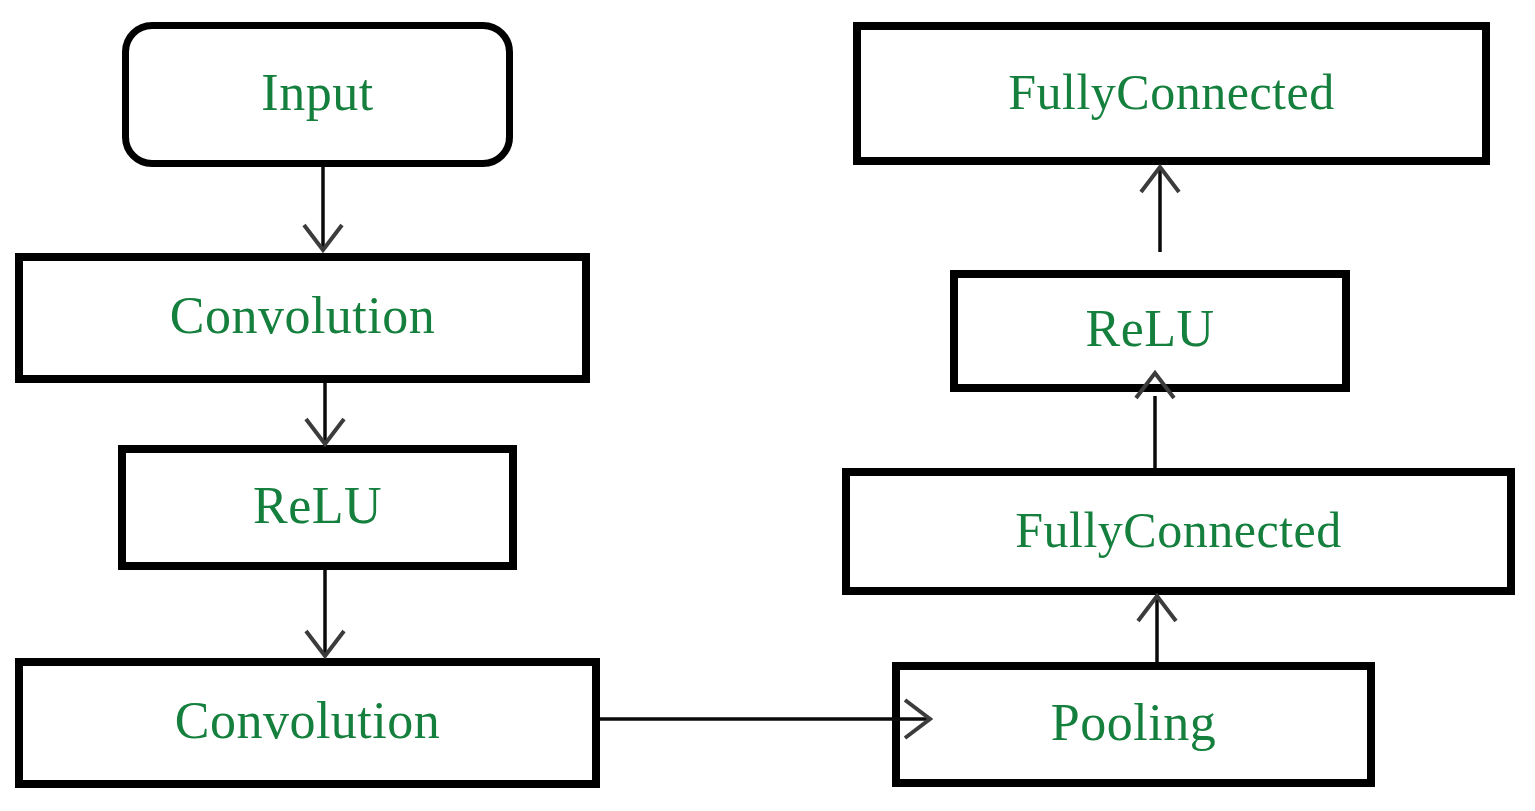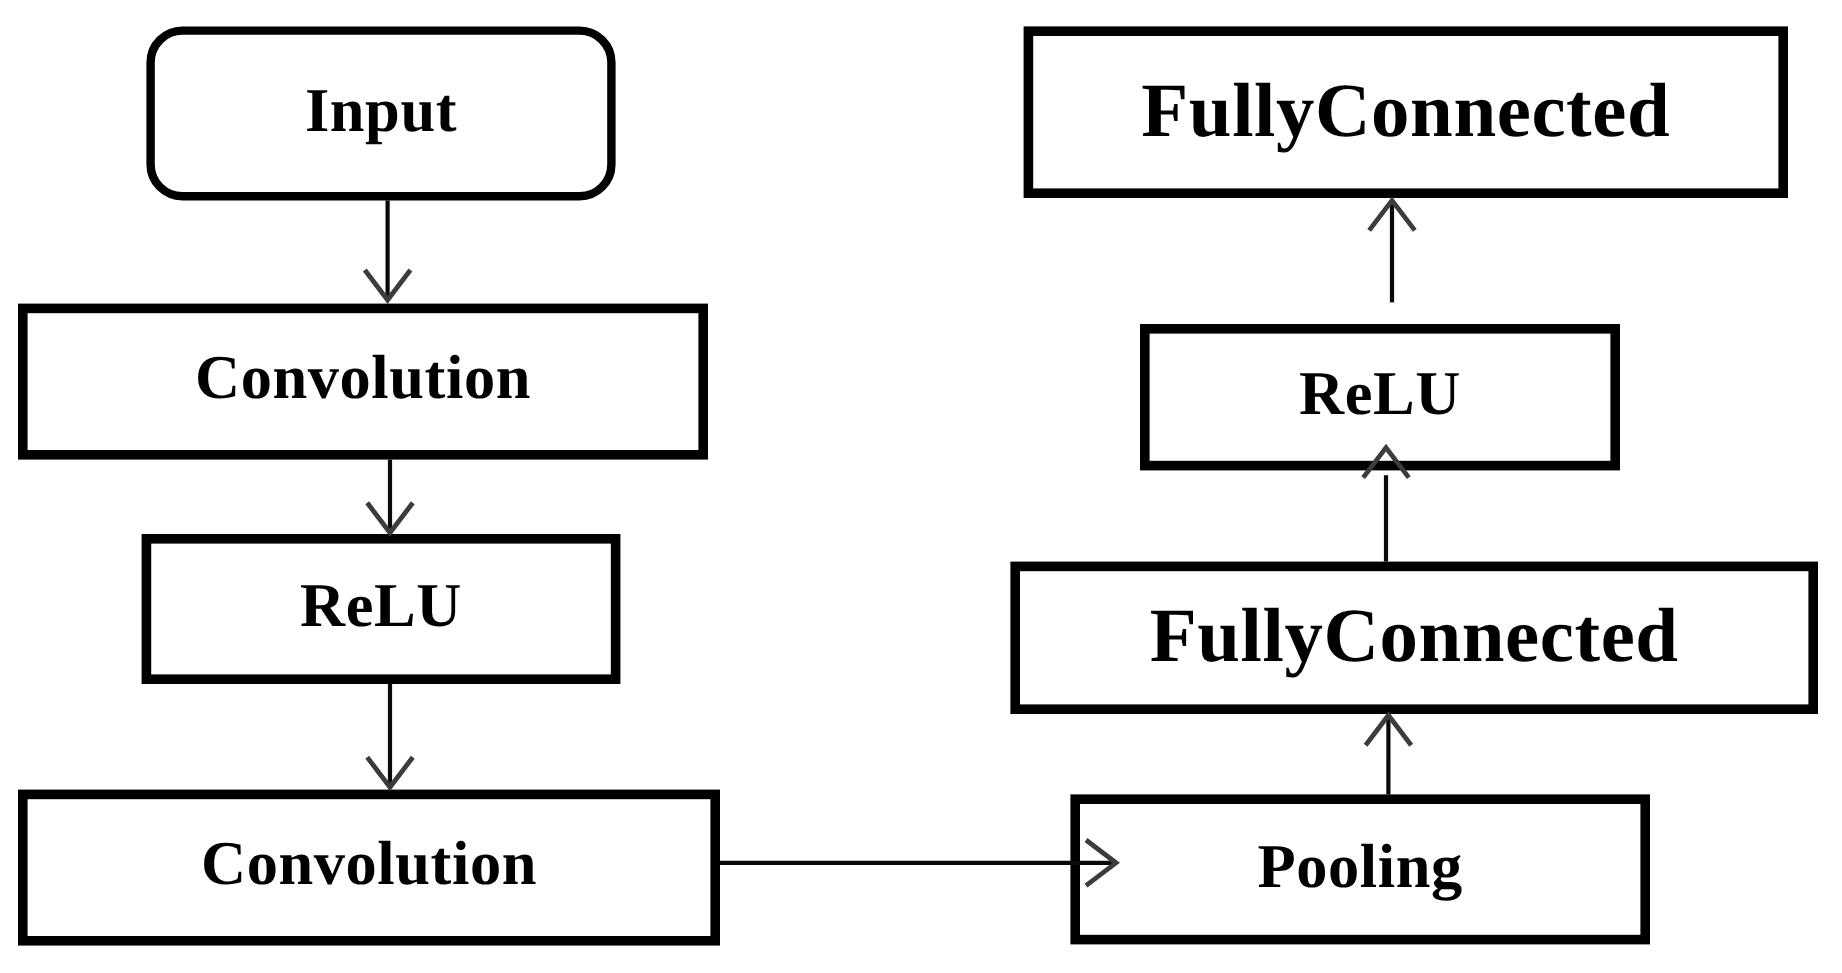--- a/index.html
+++ b/index.html
@@ -18,38 +18,37 @@
   .node {
     position: absolute;
     box-sizing: border-box;
     background: #ffffff;
     border: 8px solid #000000;
     display: flex;
     align-items: center;
     justify-content: center;
   }
   .node .label {
-    color: #000000;
+    color: #15803d;
     font-size: 52px;
     line-height: 1;
     white-space: nowrap;
     letter-spacing: 0.5px;
     transform: translateY(-2px);
-    font-weight: bold;
   }
   
   .n-input   { left: 122px; top: 22px;  width: 391px; height: 145px; border-width: 7px; border-radius: 30px; }
   .n-conv1   { left: 15px;  top: 253px; width: 575px; height: 130px; }
   .n-relu1   { left: 118px; top: 445px; width: 399px; height: 125px; }
   .n-conv2   { left: 15px;  top: 658px; width: 585px; height: 130px; }
   .n-pooling { left: 892px; top: 662px; width: 483px; height: 125px; }
   .n-fc1     { left: 842px; top: 468px; width: 673px; height: 127px; }
   .n-relu2   { left: 950px; top: 270px; width: 400px; height: 122px; }
   .n-fc2     { left: 853px; top: 22px;  width: 637px; height: 143px; }
-  .n-fc1 .label, .n-fc2 .label { font-size: 64px; }
+  .n-fc1 .label, .n-fc2 .label { font-size: 50px; }
 
   .edges-layer {
     position: absolute;
     left: 0; top: 0;
     width: 1535px;
     height: 811px;
     pointer-events: none;
   }
   .shaft   { stroke: #0a0a0a; stroke-width: 3.5; fill: none; }
   .chevron { stroke: #3c3c3c; stroke-width: 4;   fill: none; stroke-linecap: butt; }

